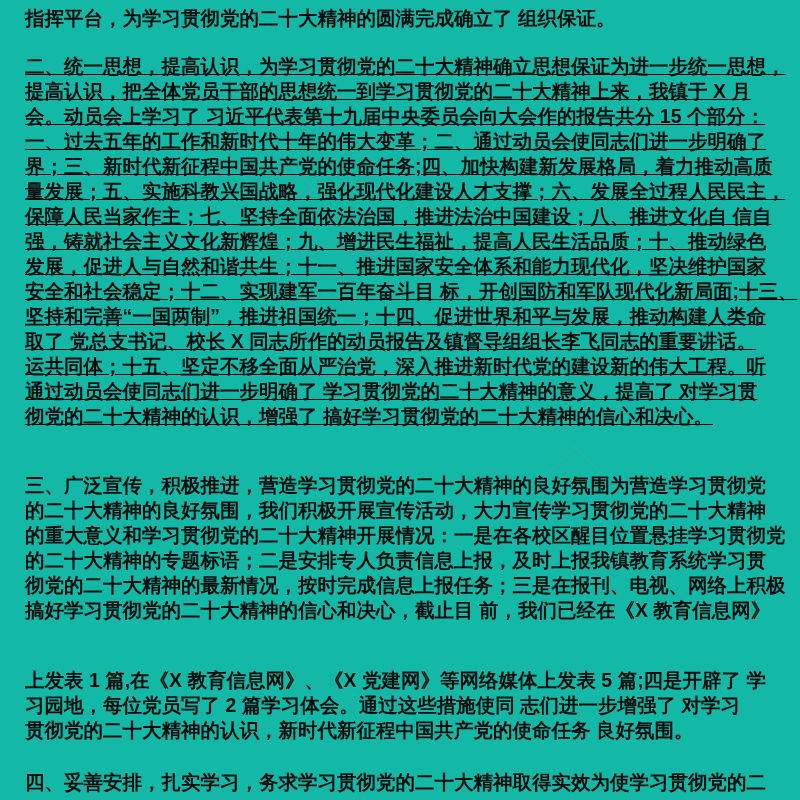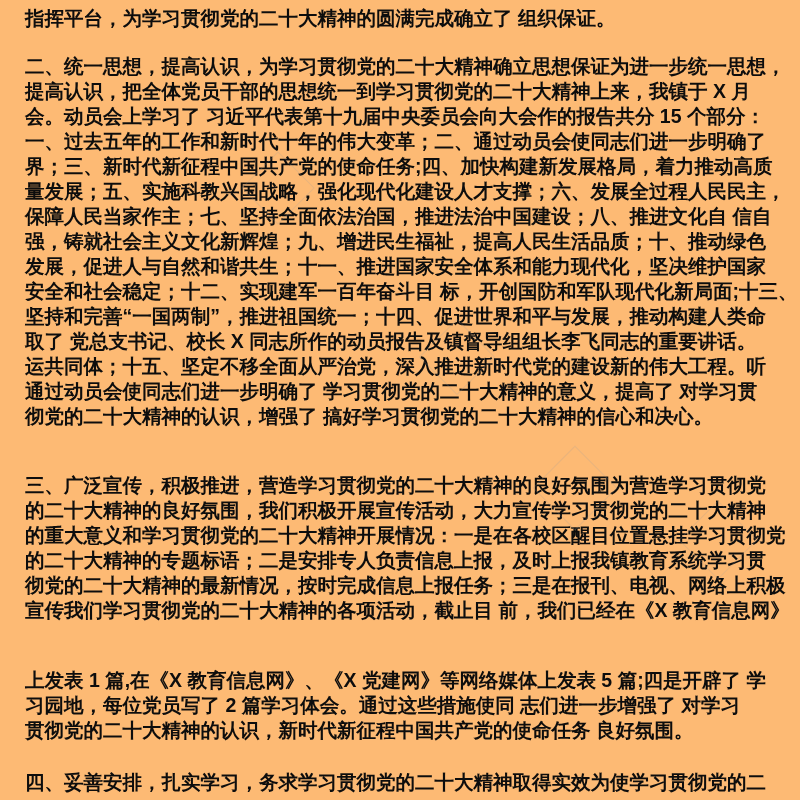--- a/index.html
+++ b/index.html
@@ -4,32 +4,32 @@
 <style>
   html, body {
     margin: 0;
     padding: 0;
     background: #ffffff;
   }
   .page {
     position: relative;
     width: 800px;
     height: 800px;
-    background: #fdba74;
+    background: #14b8a6;
     overflow: hidden;
     box-sizing: border-box;
     padding: 6px 23px 0 25px;
     font-family: "Liberation Sans", "DejaVu Sans", sans-serif;
   }
   .para {
     margin: 0;
     padding: 0;
   }
   .para-1 { margin-bottom: 23px; }
-  .para-2 { margin-bottom: 25px; }
+  .para-2 { margin-bottom: 25px; text-decoration: underline; }
   .para-3 { margin-bottom: 45px; margin-top: 44px; }
   .para-4 { margin-bottom: 27px; }
   .line {
     font-size: 19.5px;
     line-height: 25px;
     font-weight: 600;
     color: #0d0d0d;
     white-space: nowrap;
     letter-spacing: 0;
   }
@@ -76,21 +76,21 @@
     <div class="line">通过动员会使同志们进一步明确了 学习贯彻党的二十大精神的意义，提高了 对学习贯</div>
     <div class="line">彻党的二十大精神的认识，增强了 搞好学习贯彻党的二十大精神的信心和决心。</div>
   </div>
 
   <div class="para para-3">
     <div class="line">三、广泛宣传，积极推进，营造学习贯彻党的二十大精神的良好氛围为营造学习贯彻党</div>
     <div class="line">的二十大精神的良好氛围，我们积极开展宣传活动，大力宣传学习贯彻党的二十大精神</div>
     <div class="line">的重大意义和学习贯彻党的二十大精神开展情况：一是在各校区醒目位置悬挂学习贯彻党</div>
     <div class="line">的二十大精神的专题标语；二是安排专人负责信息上报，及时上报我镇教育系统学习贯</div>
     <div class="line">彻党的二十大精神的最新情况，按时完成信息上报任务；三是在报刊、电视、网络上积极</div>
-    <div class="line">宣传我们学习贯彻党的二十大精神的各项活动，截止目 前，我们已经在《X 教育信息网》</div>
+    <div class="line">搞好学习贯彻党的二十大精神的信心和决心，截止目 前，我们已经在《X 教育信息网》</div>
   </div>
 
   <div class="para para-4">
     <div class="line">上发表 1 篇,在《X 教育信息网》、《X 党建网》等网络媒体上发表 5 篇;四是开辟了 学</div>
     <div class="line">习园地，每位党员写了 2 篇学习体会。通过这些措施使同 志们进一步增强了 对学习</div>
     <div class="line">贯彻党的二十大精神的认识，新时代新征程中国共产党的使命任务 良好氛围。</div>
   </div>
 
   <div class="para para-5">
     <div class="line">四、妥善安排，扎实学习，务求学习贯彻党的二十大精神取得实效为使学习贯彻党的二</div>

